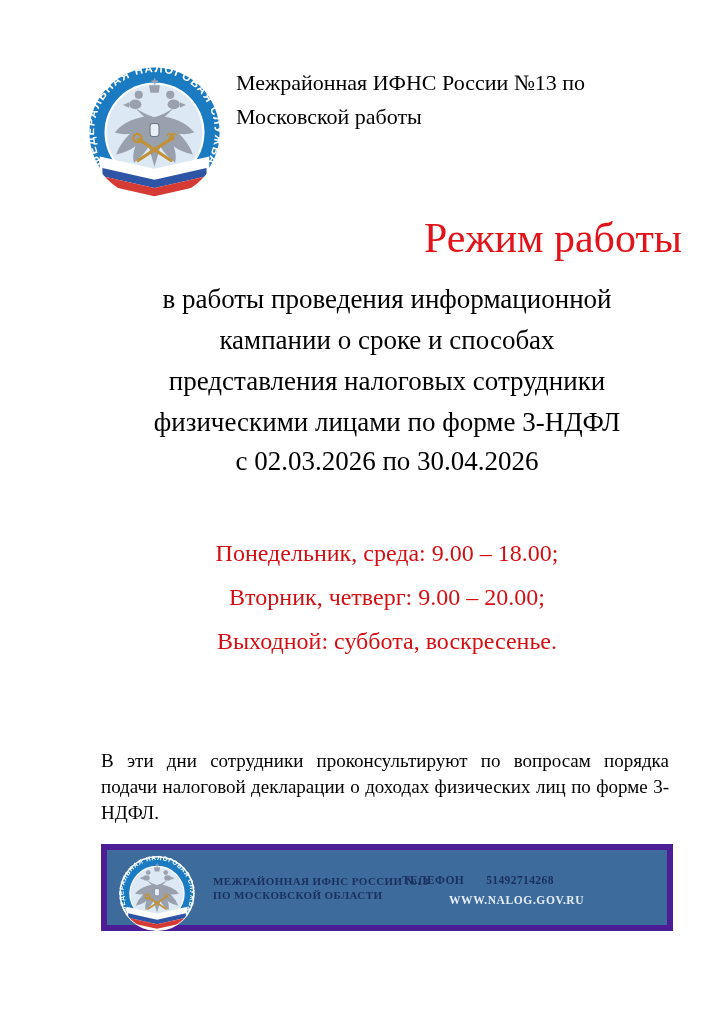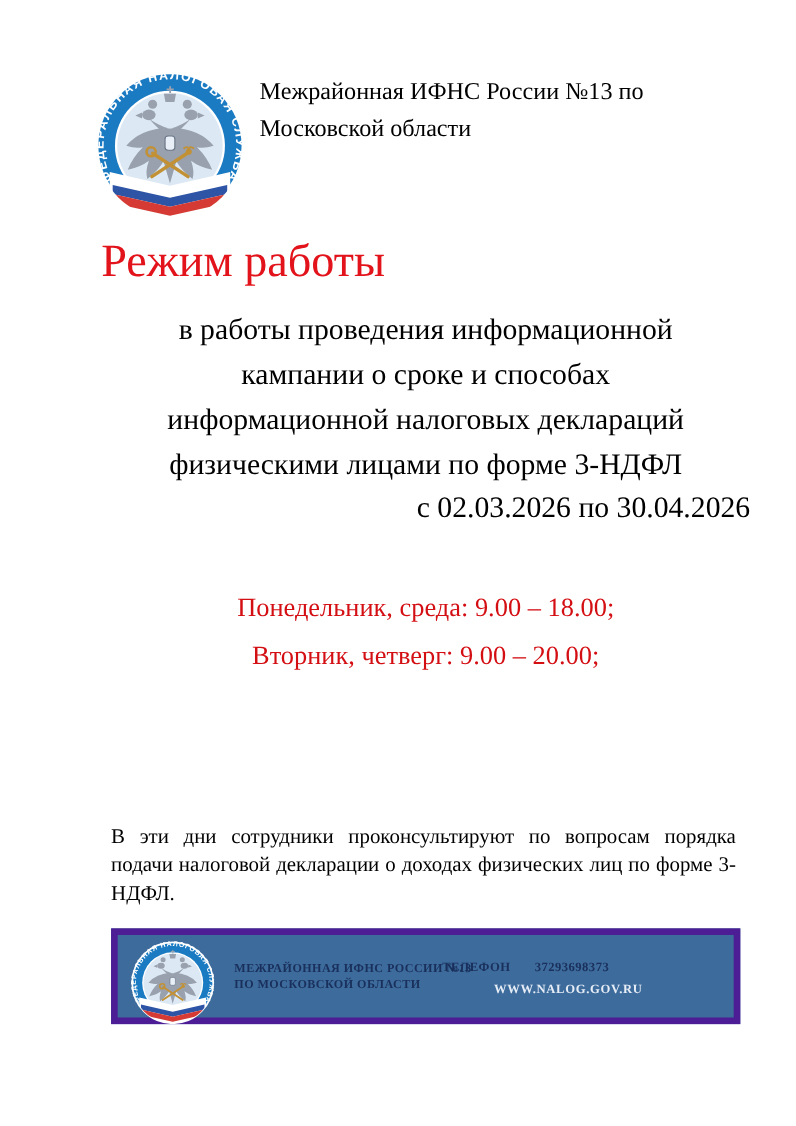--- a/index.html
+++ b/index.html
@@ -13,30 +13,30 @@
     overflow: hidden;
     text-decoration: underline;
   }
   .logo-main { position: absolute; left: 86px; top: 62px; width: 137px; height: 141px; }
   .org-block {
     position: absolute; left: 236px; top: 66px;
     font-size: 22px; line-height: 34px; color: #000;
   }
   .doc-title {
     position: absolute; left: 92px; top: 212px; width: 590px;
-    text-align: left; font-size: 42px; line-height: 52px;
+    text-align: right; font-size: 42px; line-height: 52px;
     color: var(--title_red, #e2131a);
   }
   .lead {
     position: absolute; left: 72px; top: 279px; width: 630px;
     text-align: center; font-size: 27px; line-height: 41px; color: #000;
   }
   .period {
     position: absolute; left: 92px; top: 446px; width: 590px;
-    text-align: right; font-size: 27px; color: #000;
+    text-align: center; font-size: 27px; color: #000;
   }
   .schedule {
     position: absolute; left: 92px; top: 531px; width: 590px;
     text-align: center; font-size: 24px; line-height: 44px;
     color: var(--schedule_red, #d40f14);
   }
   .note {
     position: absolute; left: 101px; top: 748px; width: 568px;
     font-size: 19px; line-height: 26px; text-align: justify; color: #000;
   }
@@ -123,48 +123,49 @@
 </svg>
 
 <div class="page">
 
   <svg class="logo-main" viewBox="0 0 200 200">
     <use href="#fns-logo"></use>
   </svg>
 
   <div class="org-block">
     <div>Межрайонная ИФНС России №13 по</div>
-    <div>Московской области</div>
+    <div>Московской работы</div>
   </div>
 
   <div class="doc-title">Режим работы</div>
 
   <div class="lead">
     <div>в работы проведения информационной</div>
     <div>кампании о сроке и способах</div>
-    <div>информационной налоговых деклараций</div>
+    <div>представления налоговых сотрудники</div>
     <div>физическими лицами по форме 3-НДФЛ</div>
   </div>
 
   <div class="period">с 02.03.2026 по 30.04.2026</div>
 
   <div class="schedule">
     <div>Понедельник, среда: 9.00 – 18.00;</div>
     <div>Вторник, четверг: 9.00 – 20.00;</div>
+    <div>Выходной: суббота, воскресенье.</div>
   </div>
 
   <div class="note">В эти дни сотрудники проконсультируют по вопросам порядка подачи налоговой декларации о доходах физических лиц по форме 3-НДФЛ.</div>
 
   <div class="banner">
     <svg class="banner-logo" viewBox="0 0 200 200">
       <use href="#fns-logo"></use>
     </svg>
     <div class="banner-org">
       <div>МЕЖРАЙОННАЯ ИФНС РОССИИ №13</div>
       <div>ПО МОСКОВСКОЙ ОБЛАСТИ</div>
     </div>
     <div class="banner-phone">
-      <span>ТЕЛЕФОН</span><span class="num">37293698373</span>
+      <span>ТЕЛЕФОН</span><span class="num">51492714268</span>
     </div>
     <div class="banner-site">WWW.NALOG.GOV.RU</div>
   </div>
 
 </div>
 
 </body></html>

